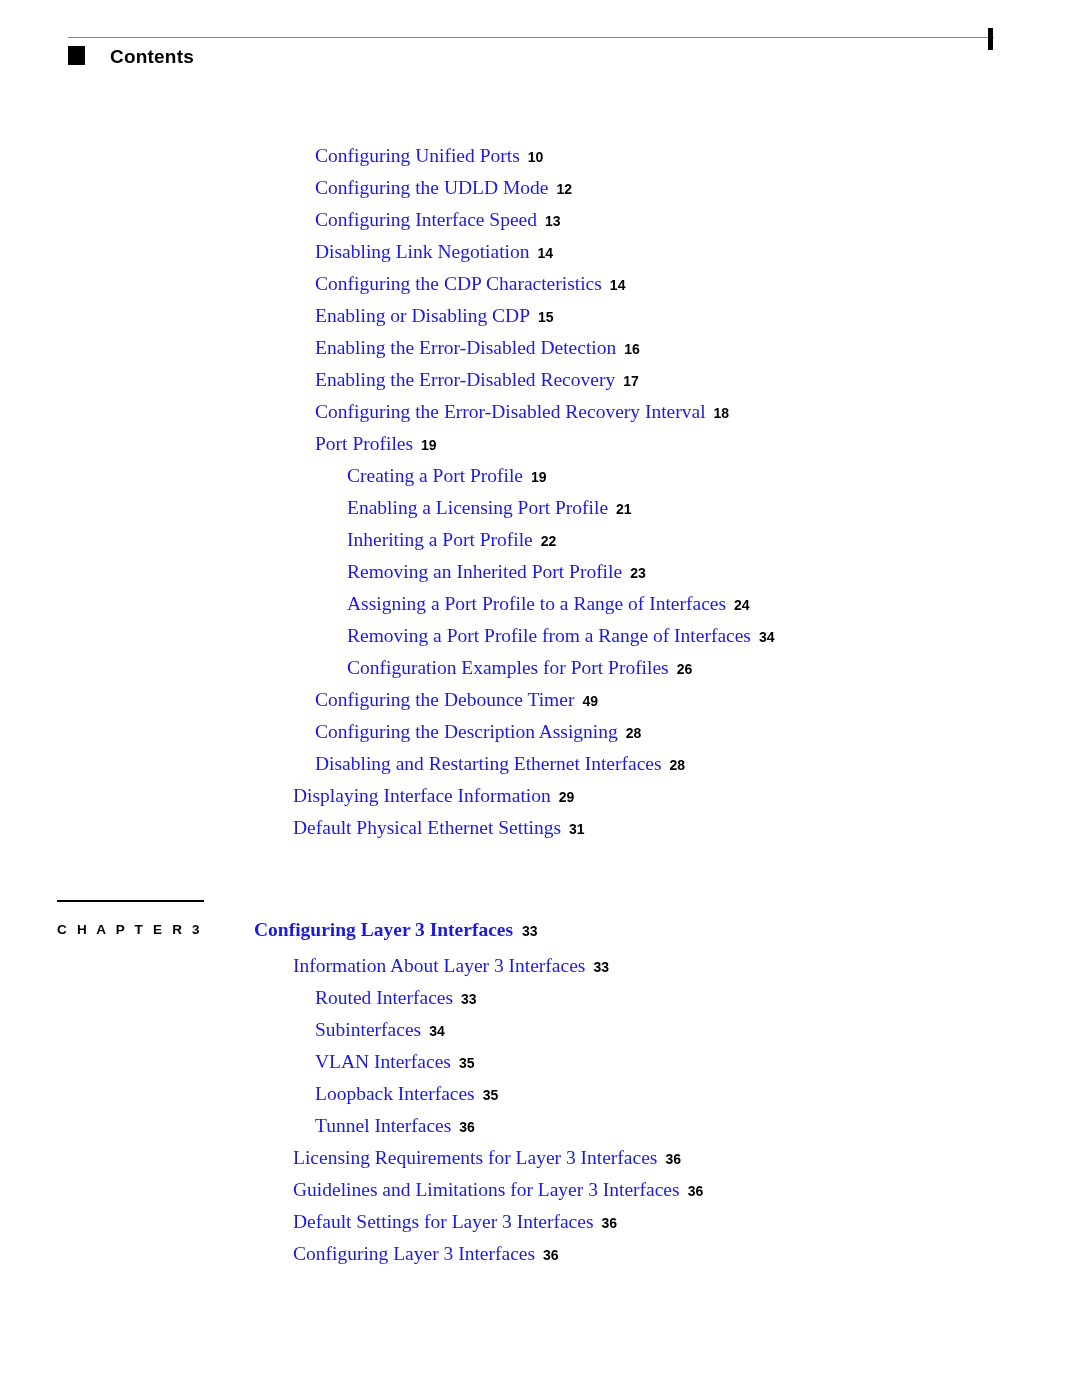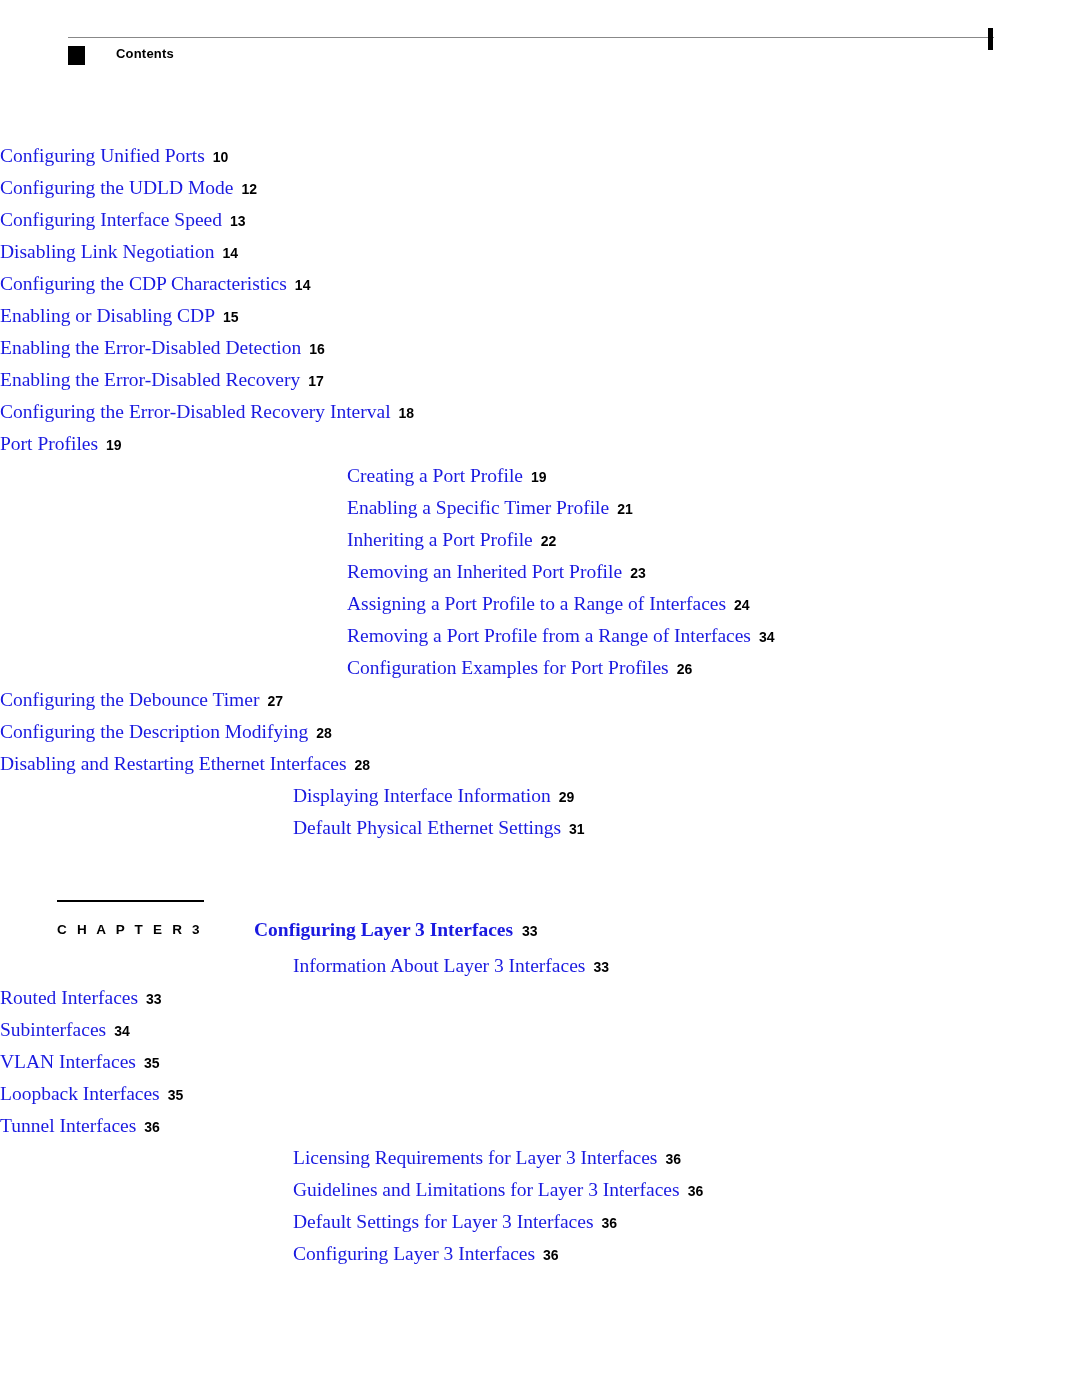--- a/index.html
+++ b/index.html
@@ -42,45 +42,45 @@
   .header-square {
     position: absolute;
     left: 68px;
     top: 46px;
     width: 17px;
     height: 19px;
     background: #000000;
   }
   .header-label {
     position: absolute;
-    left: 116px;
+    left: 110px;
     top: 46px;
     font-family: "Liberation Sans", "DejaVu Sans", sans-serif;
     font-weight: bold;
-    font-size: 13px;
+    font-size: 19px;
     letter-spacing: 0.2px;
     color: #000000;
     white-space: nowrap;
   }
 
   
   .toc {
     position: absolute;
     left: 0;
     top: 140px;
     width: 1080px;
   }
   .toc-row {
     position: relative;
     height: 32px;
     line-height: 32px;
     white-space: nowrap;
   }
   .toc-row.lvl1 { padding-left: 293px; }
-  .toc-row.lvl2 { }
+  .toc-row.lvl2 { padding-left: 315px; }
   .toc-row.lvl3 { padding-left: 347px; }
 
   .toc-title {
     color: #1a1ae0;
     font-family: "Liberation Serif", "DejaVu Serif", serif;
     font-size: 19.5px;
   }
   .toc-page {
     color: #000000;
     font-family: "Liberation Sans", "DejaVu Sans", sans-serif;
@@ -169,28 +169,28 @@
     <div class="toc-row lvl2"><span class="toc-title">Configuring the UDLD Mode</span><span class="toc-page">12</span></div>
     <div class="toc-row lvl2"><span class="toc-title">Configuring Interface Speed</span><span class="toc-page">13</span></div>
     <div class="toc-row lvl2"><span class="toc-title">Disabling Link Negotiation</span><span class="toc-page">14</span></div>
     <div class="toc-row lvl2"><span class="toc-title">Configuring the CDP Characteristics</span><span class="toc-page">14</span></div>
     <div class="toc-row lvl2"><span class="toc-title">Enabling or Disabling CDP</span><span class="toc-page">15</span></div>
     <div class="toc-row lvl2"><span class="toc-title">Enabling the Error-Disabled Detection</span><span class="toc-page">16</span></div>
     <div class="toc-row lvl2"><span class="toc-title">Enabling the Error-Disabled Recovery</span><span class="toc-page">17</span></div>
     <div class="toc-row lvl2"><span class="toc-title">Configuring the Error-Disabled Recovery Interval</span><span class="toc-page">18</span></div>
     <div class="toc-row lvl2"><span class="toc-title">Port Profiles</span><span class="toc-page">19</span></div>
     <div class="toc-row lvl3"><span class="toc-title">Creating a Port Profile</span><span class="toc-page">19</span></div>
-    <div class="toc-row lvl3"><span class="toc-title">Enabling a Specific Timer Profile</span><span class="toc-page">21</span></div>
+    <div class="toc-row lvl3"><span class="toc-title">Enabling a Licensing Port Profile</span><span class="toc-page">21</span></div>
     <div class="toc-row lvl3"><span class="toc-title">Inheriting a Port Profile</span><span class="toc-page">22</span></div>
     <div class="toc-row lvl3"><span class="toc-title">Removing an Inherited Port Profile</span><span class="toc-page">23</span></div>
     <div class="toc-row lvl3"><span class="toc-title">Assigning a Port Profile to a Range of Interfaces</span><span class="toc-page">24</span></div>
     <div class="toc-row lvl3"><span class="toc-title">Removing a Port Profile from a Range of Interfaces</span><span class="toc-page">34</span></div>
     <div class="toc-row lvl3"><span class="toc-title">Configuration Examples for Port Profiles</span><span class="toc-page">26</span></div>
-    <div class="toc-row lvl2"><span class="toc-title">Configuring the Debounce Timer</span><span class="toc-page">27</span></div>
-    <div class="toc-row lvl2"><span class="toc-title">Configuring the Description Modifying</span><span class="toc-page">28</span></div>
+    <div class="toc-row lvl2"><span class="toc-title">Configuring the Debounce Timer</span><span class="toc-page">49</span></div>
+    <div class="toc-row lvl2"><span class="toc-title">Configuring the Description Assigning</span><span class="toc-page">28</span></div>
     <div class="toc-row lvl2"><span class="toc-title">Disabling and Restarting Ethernet Interfaces</span><span class="toc-page">28</span></div>
     <div class="toc-row lvl1"><span class="toc-title">Displaying Interface Information</span><span class="toc-page">29</span></div>
     <div class="toc-row lvl1"><span class="toc-title">Default Physical Ethernet Settings</span><span class="toc-page">31</span></div>
   </div>
 
 <div class="chapter-block">
   <div class="chapter-rule"></div>
   <div class="chapter-label">C H A P T E R  3</div>
   <div class="chapter-title-row">
     <span class="chapter-title">Configuring Layer 3 Interfaces</span><span class="chapter-page">33</span>

